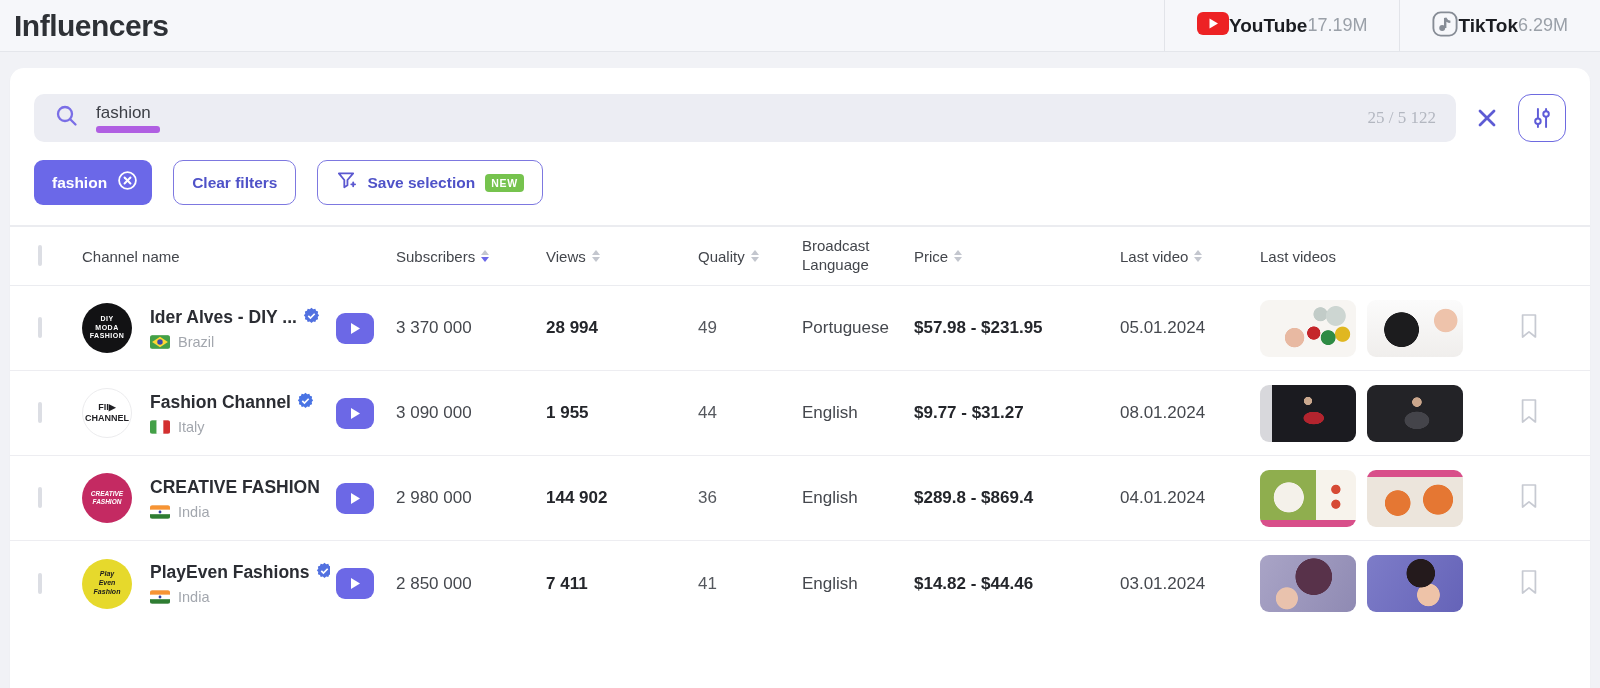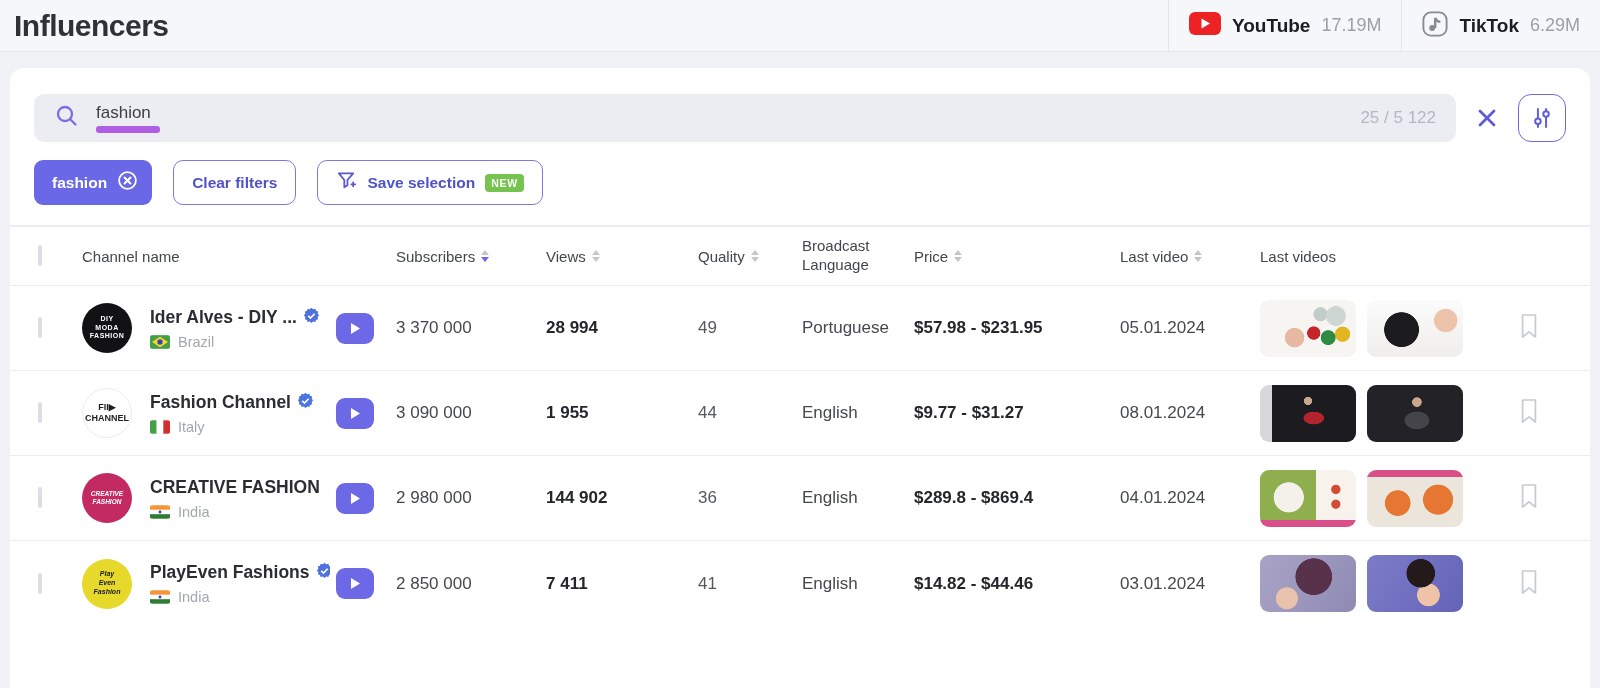--- a/index.html
+++ b/index.html
@@ -4,37 +4,37 @@
 <style>
   * { box-sizing: border-box; margin: 0; padding: 0; }
   html,body { width:1600px; height:688px; overflow:hidden; }
   body { font-family:"Liberation Sans", sans-serif; background:#f1f2f6; color:#2f3237; }
 
   
   .top-header { height:52px; display:flex; justify-content:space-between; align-items:stretch;
     background:#f6f7fa; border-bottom:1px solid #e4e6eb; padding-left:14px; }
   .page-title { font-size:30px; font-weight:800; color:#2e3136; letter-spacing:-0.5px; align-self:center; }
   .platform-tabs { display:flex; }
-  .ptab { display:flex; align-items:center; gap:11px; padding:0 20px; border-left:1px solid #e2e4e9; cursor:pointer; }
+  .ptab { display:flex; align-items:center; padding:0 32px; border-left:1px solid #e2e4e9; cursor:pointer; }
   .ptab .plabel { font-size:19px; font-weight:700; color:#1b1d22; }
   .ptab .pcount { font-size:18px; color:#9aa0a8; }
   .ptab.inactive .plabel { color:#8a8f98; font-weight:600; }
 
   
   .card { margin:16px 10px 0; background:#fff; border-radius:14px 14px 0 0; height:620px;
     overflow:hidden; box-shadow:0 1px 2px rgba(20,20,40,.04); }
 
   
   .search-row { display:flex; align-items:center; gap:14px; padding:26px 24px 18px; }
   .search-field { flex:1; height:48px; background:#ecedf3; border-radius:10px; display:flex;
     align-items:center; padding:0 20px; gap:16px; cursor:text; }
   .query-wrap { display:flex; flex-direction:column; }
   .query-text { font-size:17px; color:#3c3f46; }
   .query-highlight { height:7px; width:64px; background:#b05fe2; border-radius:3px; margin-top:3px; }
-  .search-count { margin-left:auto; font-size:17px; color:#b3b7c0; }
+  .search-count { margin-left:auto; font-size:17px; color:#b3b7c0;font-family:Liberation Serif, serif; }
   .clear-x { width:34px; height:34px; display:flex; align-items:center; justify-content:center; cursor:pointer; }
   .filters-btn { display:flex; align-items:center; gap:12px; background:#fff; border:5px solid #b55be2;
     border-radius:10px; padding:9px 20px; cursor:pointer; }
   .filters-btn .flabel { font-size:19px; font-weight:700; color:#5552cc; }
   .settings-btn { width:48px; height:48px; border:1.5px solid #6e6ae0; border-radius:13px;
     display:flex; align-items:center; justify-content:center; background:#fff; cursor:pointer; }
 
   
   .chips-row { display:flex; align-items:center; gap:10px; padding:0 24px 20px; }
   .chip-active { display:flex; align-items:center; gap:10px; background:#6b68e8; color:#fff;

